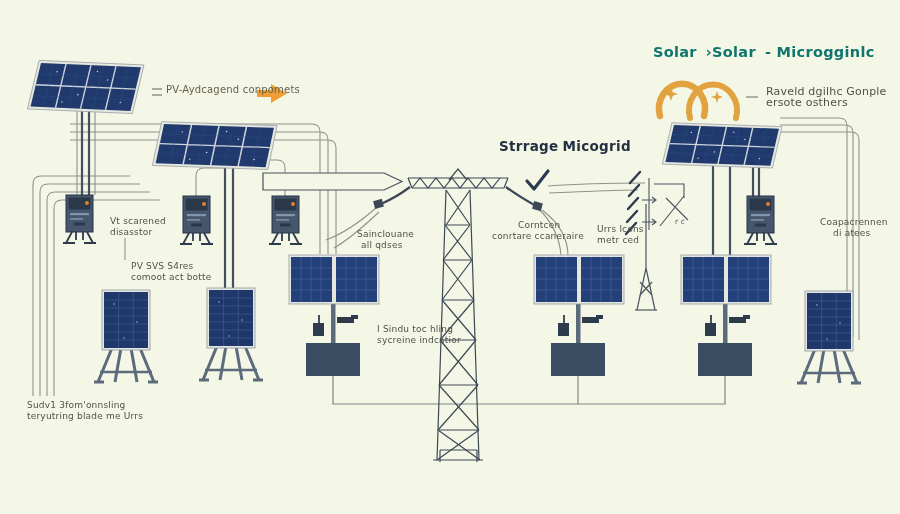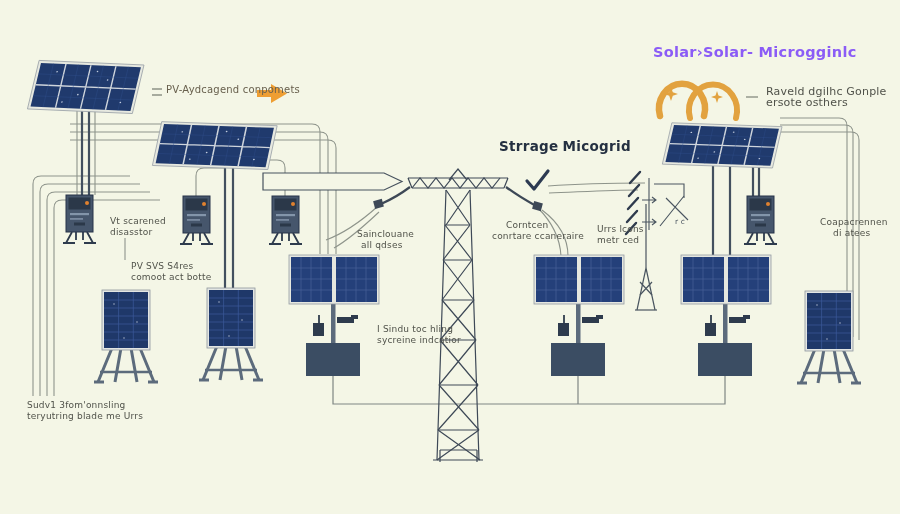--- a/index.html
+++ b/index.html
@@ -3,22 +3,22 @@
 <meta charset="utf-8">
 <style>
   html,body{margin:0;padding:0;}
   #stage{position:relative;width:900px;height:514px;background:#f4f6e6;overflow:hidden;
          font-family:"DejaVu Sans",sans-serif;}
   #diagram-svg{position:absolute;left:0;top:0;}
   .labels{position:absolute;left:0;top:0;width:900px;height:514px;pointer-events:none;}
   .lbl{position:absolute;white-space:nowrap;color:#50524a;font-size:9px;line-height:11px;
        letter-spacing:0.2px;}
   .lbl .ln{display:block;}
-  .title{position:absolute;display:flex;font-weight:700;font-size:14.5px;
-         color:#8b5cf6;letter-spacing:0.3px;}
+  .title{position:absolute;display:flex;gap:9px;font-weight:700;font-size:14.5px;
+         color:#0f766e;letter-spacing:0.3px;}
   .subtitle-bold{position:absolute;display:flex;gap:4px;font-weight:700;font-size:13.5px;
          color:#243041;letter-spacing:0.3px;}
   .tiny{font-size:7.5px;color:#4a5560;}
   .small{font-size:11px;line-height:10.5px;}
   .pvlabel{font-size:10px;color:#675f4c;}
 </style>
 </head>
 <body>
 
 <div id="stage">
@@ -233,21 +233,21 @@
     <span class="ln">PV SVS S4res</span>
     <span class="ln">comoot act botte</span>
   </div>
 
   <div class="lbl" style="left:357px;top:229px;">
     <span class="ln">Sainclouane</span>
     <span class="ln" style="margin-left:4px;">all qdses</span>
   </div>
 
   <div class="lbl" style="left:492px;top:220px;">
-    <span class="ln" style="margin-left:14px;">Corntcen</span>
+    <span class="ln" style="margin-left:26px;">Corntcen</span>
     <span class="ln">conrtare ccaneraire</span>
   </div>
 
   <div class="lbl" style="left:377px;top:324px;">
     <span class="ln">I Sindu toc hling</span>
     <span class="ln">sycreine indcatior</span>
   </div>
 
   <div class="lbl" style="left:597px;top:224px;">
     <span class="ln">Urrs lcons</span>

